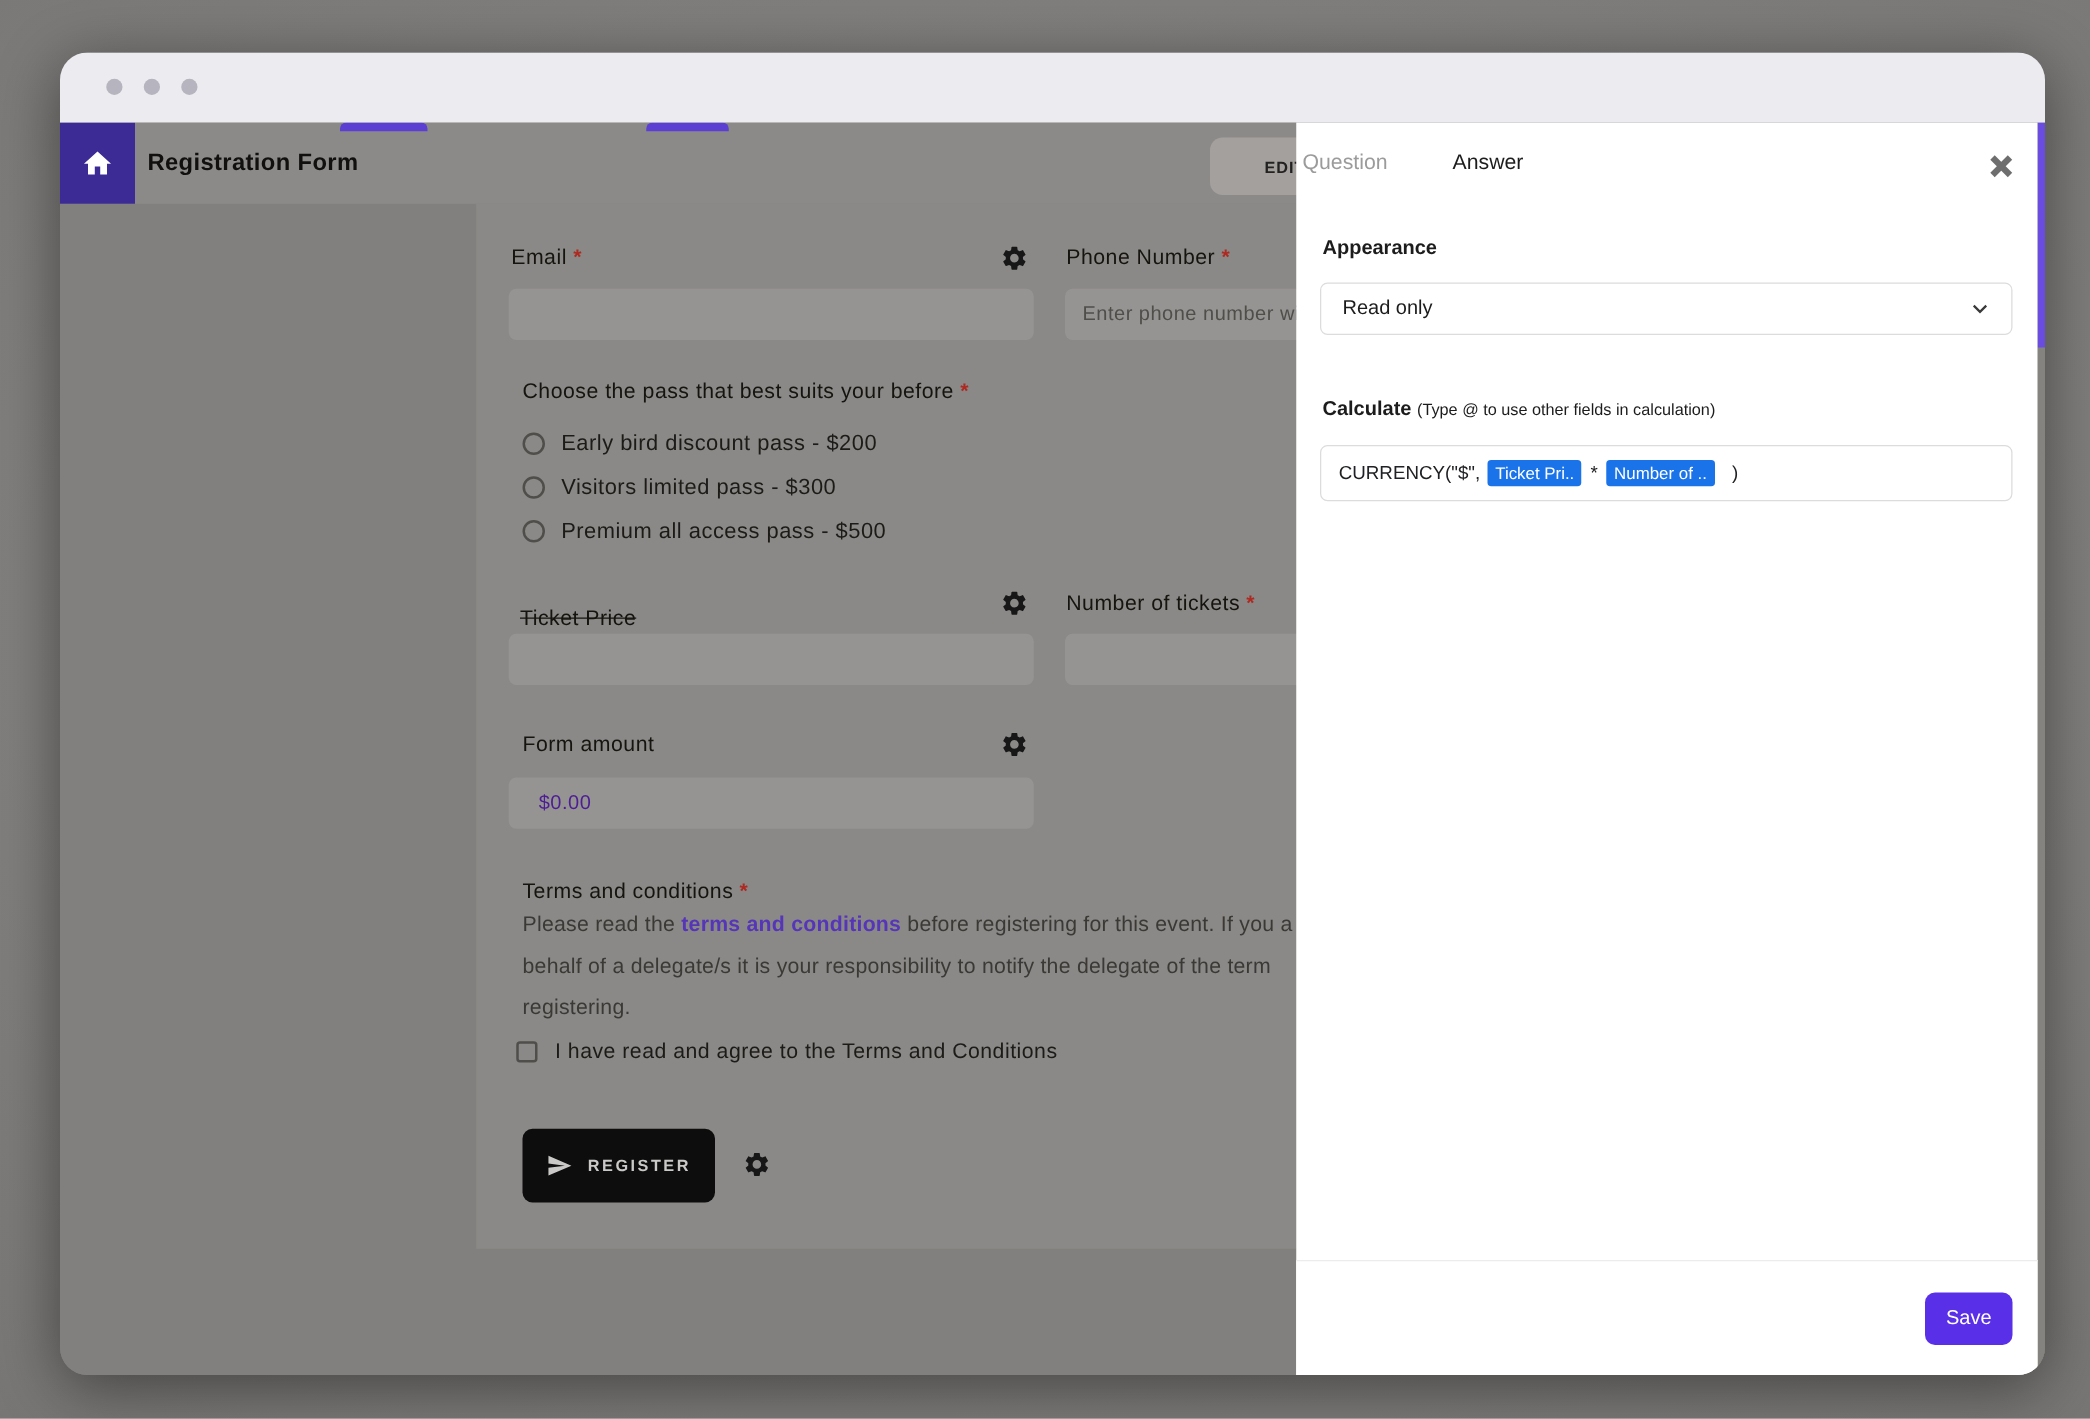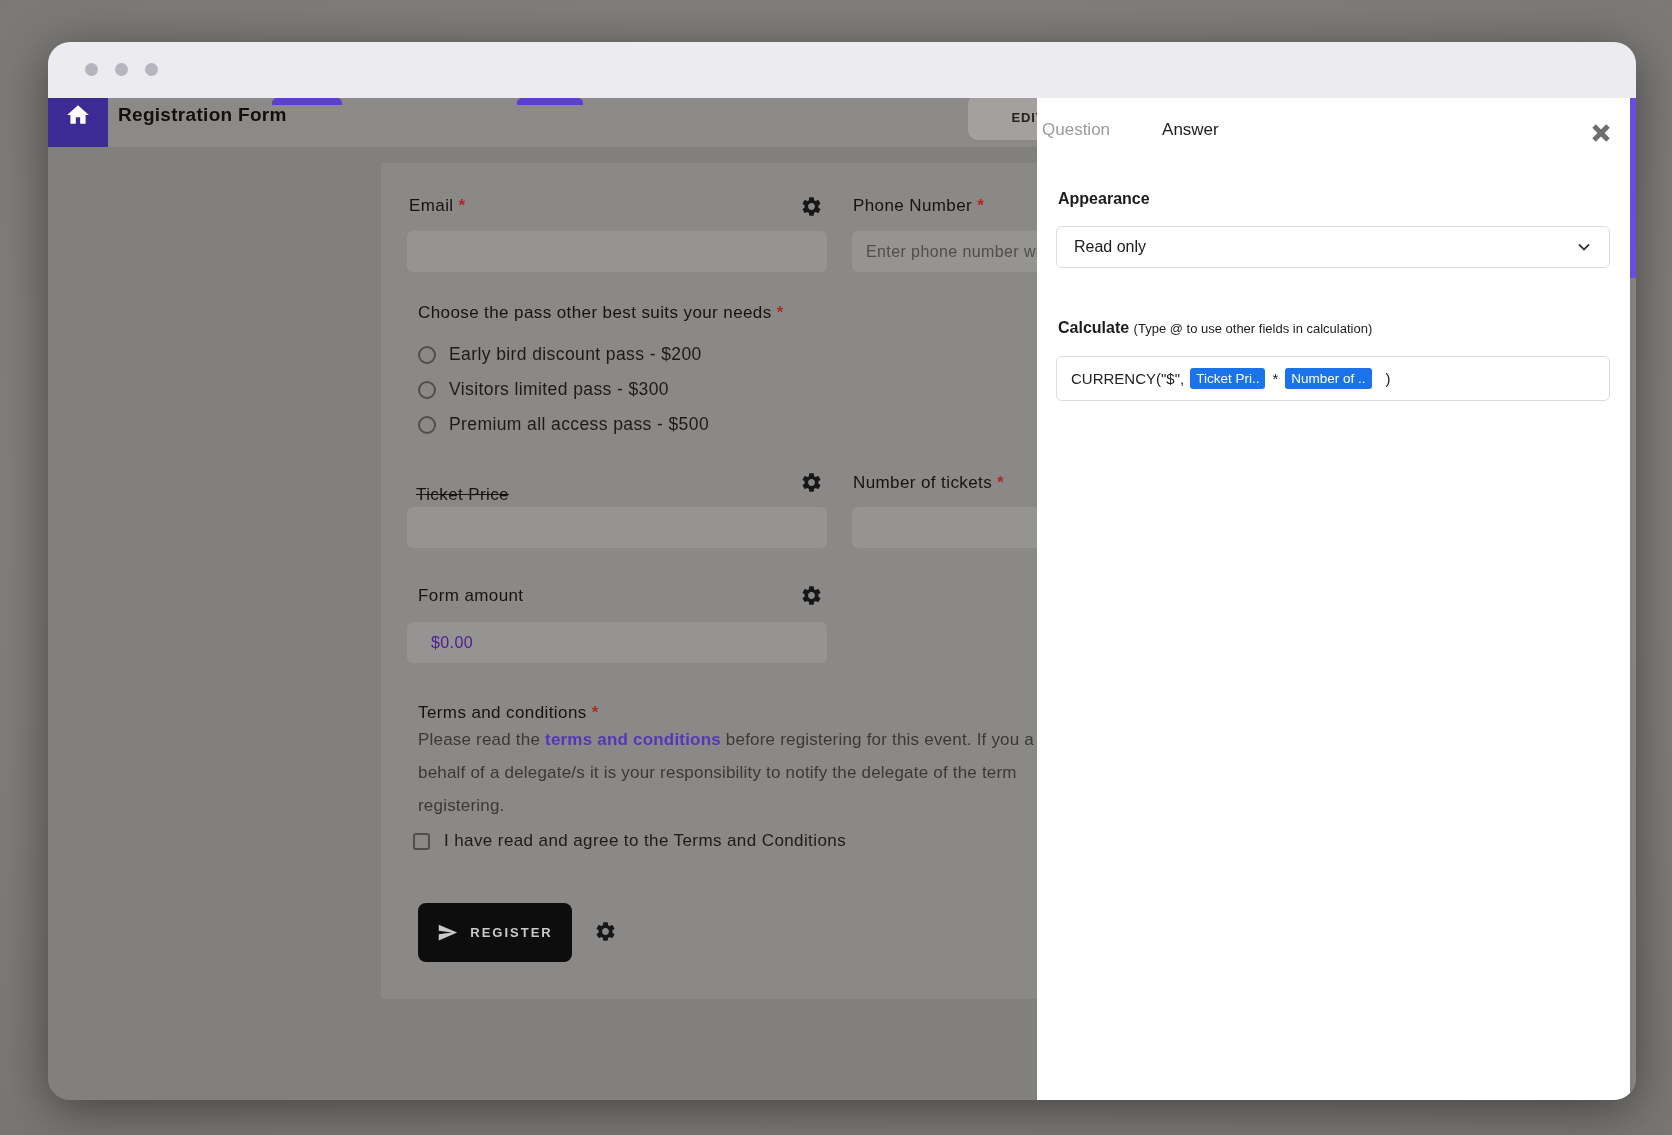--- a/index.html
+++ b/index.html
@@ -12,21 +12,21 @@
   .win { position:absolute; left:48px; top:42px; width:1588px; height:1058px;
     border-radius:22px; overflow:hidden; background:#82807e;
     box-shadow:0 10px 50px rgba(0,0,0,.45); }
 
   
   .chrome { position:absolute; left:0; top:0; width:100%; height:56px; background:#ebebf0; z-index:6; }
   .dots { position:absolute; left:37px; top:21px; display:flex; gap:17px; }
   .dot { width:13px; height:13px; border-radius:50%; background:#b5b4bf; }
 
   
-  .app-header { position:absolute; left:0; top:40px; width:100%; height:65px; background:#8c8a88; z-index:2; }
+  .app-header { position:absolute; left:0; top:56px; width:100%; height:65px; background:#8c8a88; z-index:2; }
   .home-btn { position:absolute; left:0; top:0; width:60px; height:65px; background:#3c2b94;
     display:flex; align-items:center; justify-content:center; cursor:pointer; }
   .app-title { position:absolute; left:70px; top:0; height:65px; display:flex; align-items:center;
     font-size:19px; font-weight:700; letter-spacing:.3px; color:#12100e; }
   .edit-btn { position:absolute; left:920px; top:12px; width:120px; height:46px; background:#a3a09e;
     border:none; border-radius:10px; font-family:inherit; font-size:13px; font-weight:700;
     letter-spacing:.8px; color:#232220; cursor:pointer; }
   .sliver { position:absolute; height:7px; top:56px; background:#5b3ed2; border-radius:5px 5px 0 0; z-index:3; }
   .sliver-a { left:224px; width:70px; }
   .sliver-b { left:469px; width:66px; }
@@ -120,21 +120,21 @@
               <path fill="#171717" d="M19.14 12.94c.04-.3.06-.61.06-.94 0-.32-.02-.64-.07-.94l2.03-1.58c.18-.14.23-.41.12-.61l-1.92-3.32c-.12-.22-.37-.29-.59-.22l-2.39.96c-.5-.38-1.03-.7-1.62-.94l-.36-2.54c-.04-.24-.24-.41-.48-.41h-3.84c-.24 0-.43.17-.47.41l-.36 2.54c-.59.24-1.13.57-1.62.94l-2.39-.96c-.22-.08-.47 0-.59.22L2.74 8.87c-.12.21-.08.47.12.61l2.03 1.58c-.05.3-.09.63-.09.94s.02.64.07.94l-2.03 1.58c-.18.14-.23.41-.12.61l1.92 3.32c.12.22.37.29.59.22l2.39-.96c.5.38 1.03.7 1.62.94l.36 2.54c.05.24.24.41.48.41h3.84c.24 0 .44-.17.47-.41l.36-2.54c.59-.24 1.13-.56 1.62-.94l2.39.96c.22.08.47 0 .59-.22l1.92-3.32c.12-.22.07-.47-.12-.61l-2.01-1.58zM12 15.6c-1.98 0-3.6-1.62-3.6-3.6s1.62-3.6 3.6-3.6 3.6 1.62 3.6 3.6-1.62 3.6-3.6 3.6z"></path>
             </svg>
         </div>
         <div class="abs flabel" style="left:472px; top:33px;">
           <span>Phone Number</span><span class="req">*</span>
         </div>
         <input class="abs finput" style="left: 26px; top: 68px; width: 420px; height: 41px;">
         <input class="abs finput" style="left: 471px; top: 68px; width: 420px; height: 41px;" placeholder="Enter phone number wit">
 
         <div class="abs flabel" style="left:37px; top:140px;">
-          <span>Choose the pass other best suits your needs</span><span class="req">*</span>
+          <span>Choose the pass that best suits your before</span><span class="req">*</span>
         </div>
         <div class="abs radio-row" style="left:37px; top:181px;">
           <span class="radio-circle"></span>
           <span class="radio-label">Early bird discount pass - $200</span>
         </div>
         <div class="abs radio-row" style="left:37px; top:216px;">
           <span class="radio-circle"></span>
           <span class="radio-label">Visitors limited pass - $300</span>
         </div>
         <div class="abs radio-row" style="left:37px; top:251px;">
@@ -220,16 +220,19 @@
         <span class="hint">(Type @ to use other fields in calculation)</span>
       </div>
       <div class="formula-box">
         <span>CURRENCY("$",</span>
           <span class="chip">Ticket Pri..</span>
           <span class="op">*</span>
           <span class="chip">Number of ..</span>
           <span class="suffix">)</span>
       </div>
 
+      <div class="panel-footer">
+        <button class="save-btn">Save</button>
+      </div>
     </div>
 
   </div>
 </div>
 
 </body></html>

